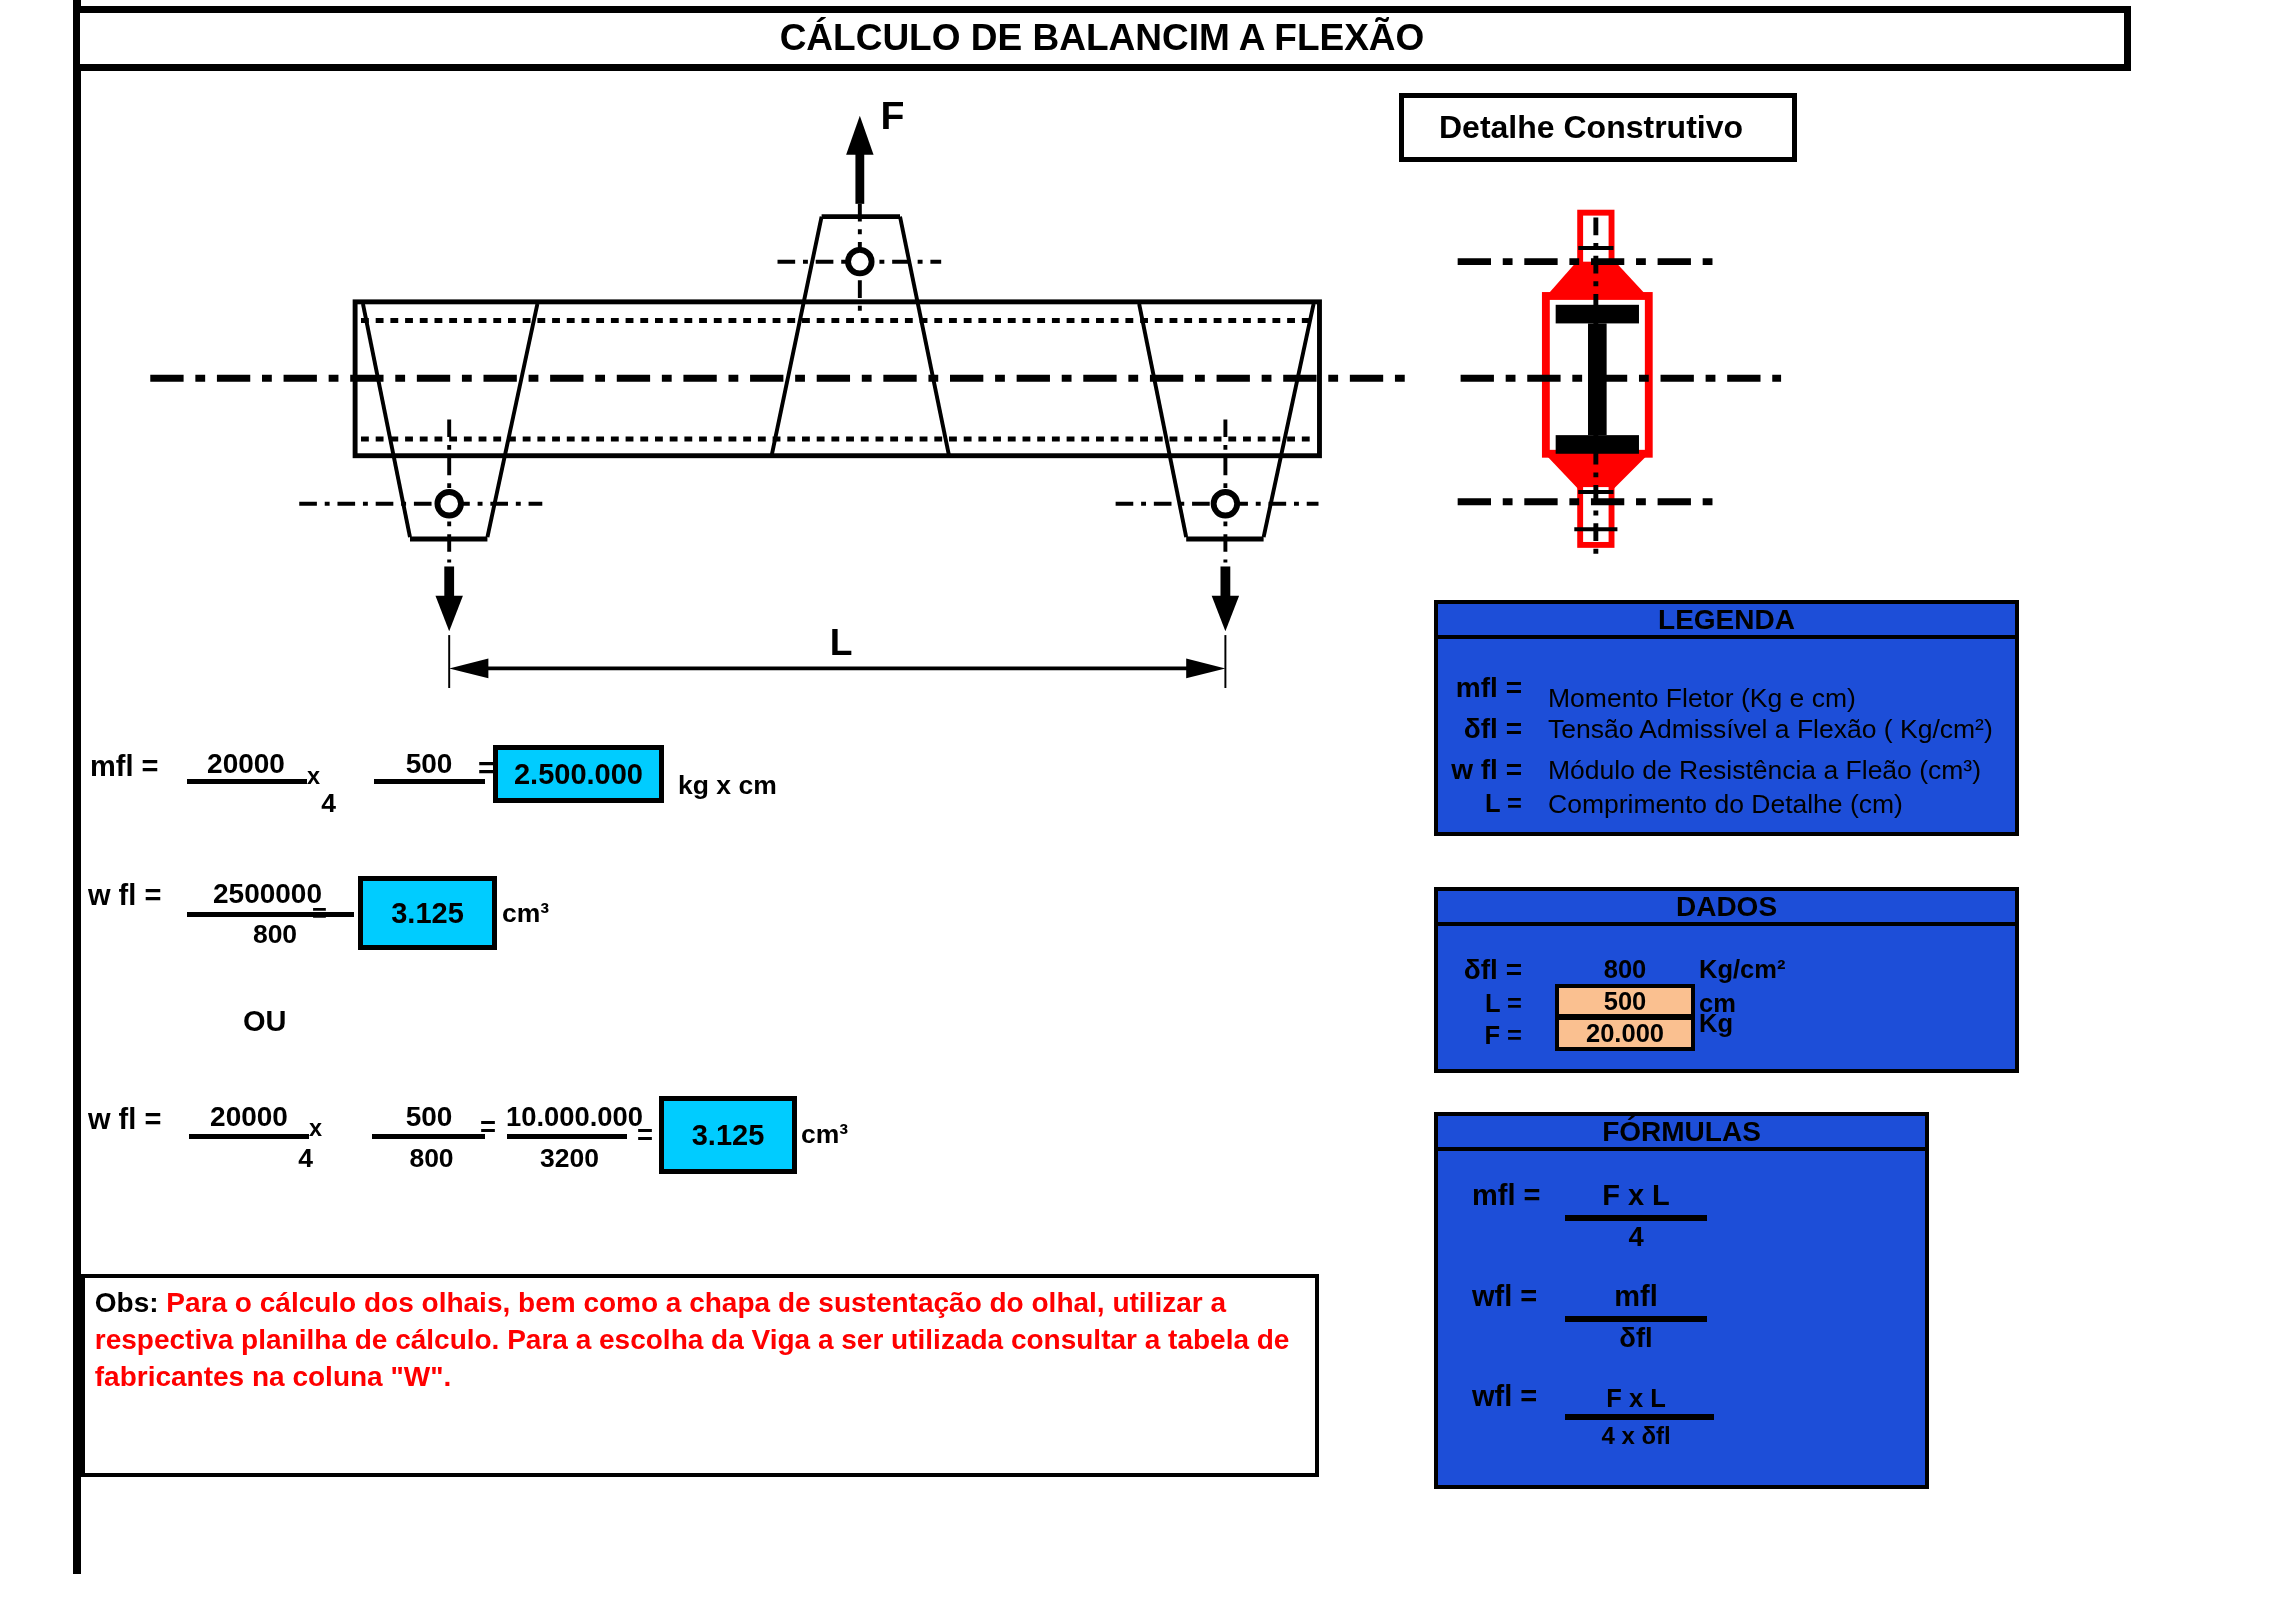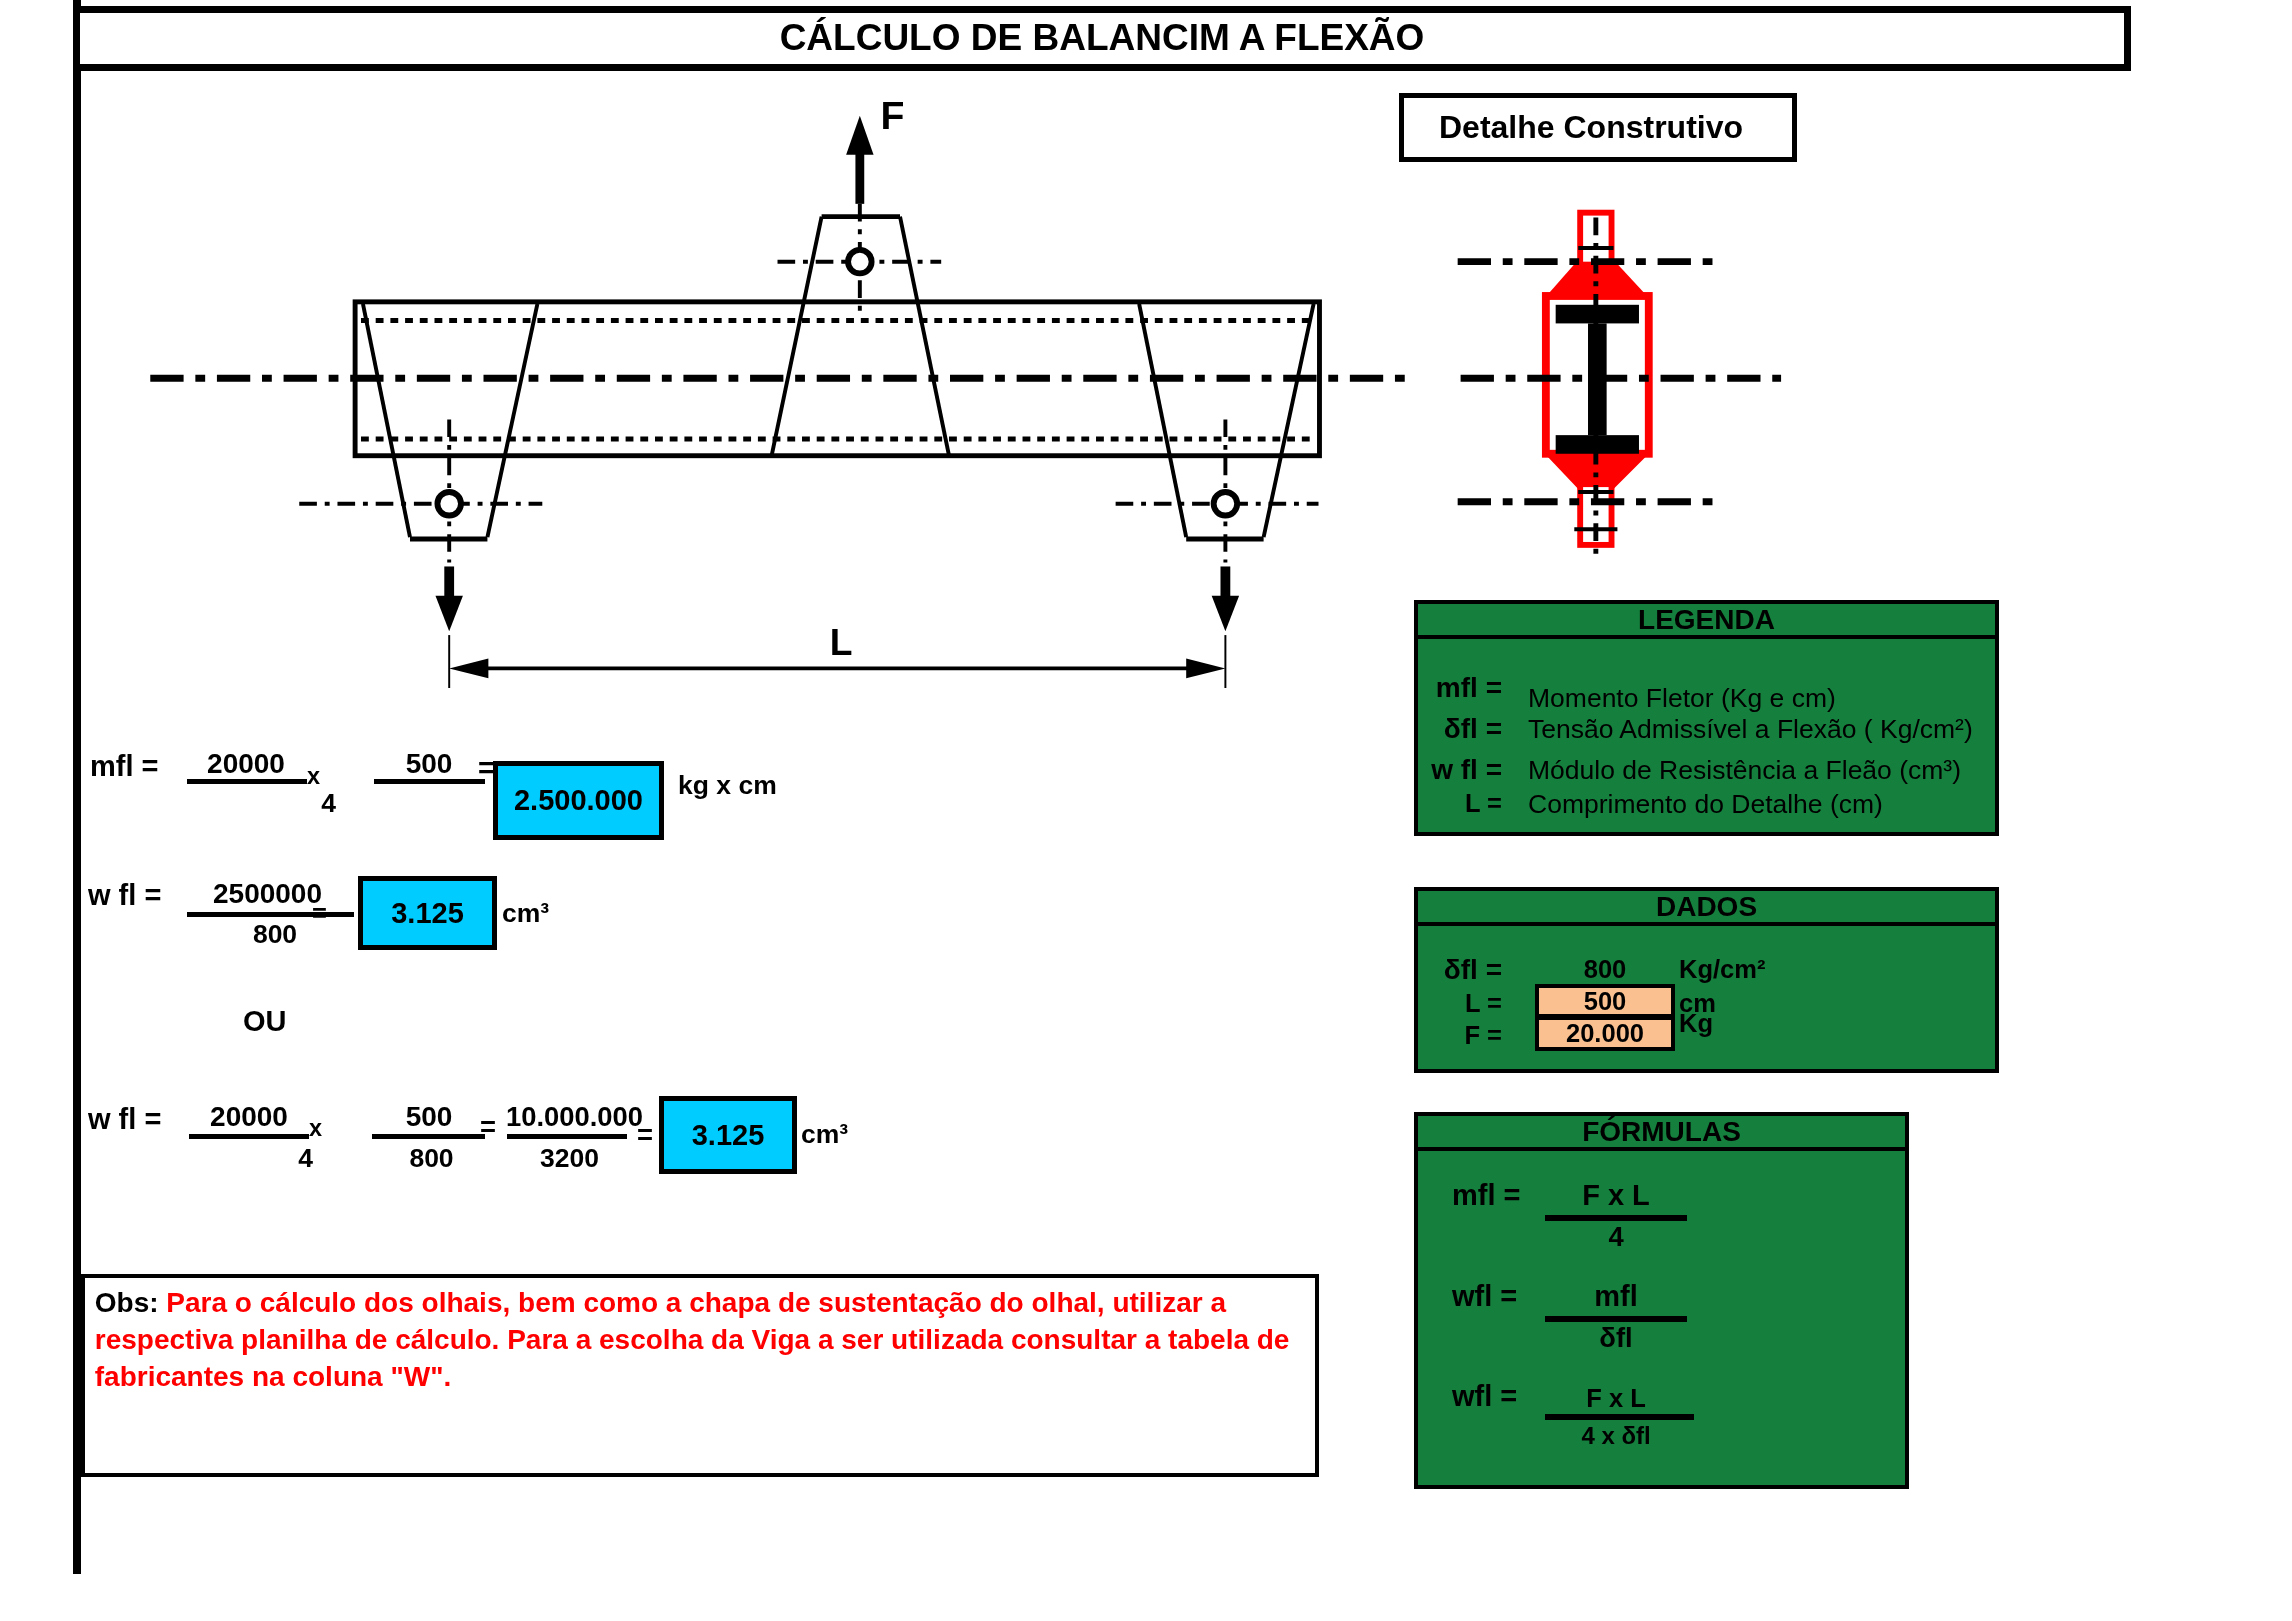--- a/index.html
+++ b/index.html
@@ -16,21 +16,21 @@
   .layer{position:absolute;z-index:1;}
   
   .left-border{left:73px;top:0;width:7.8px;height:1574px;background:#000;}
   .title-band{left:73px;top:5.9px;width:2058px;height:65px;border:7.8px solid #000;
       box-sizing:border-box;display:flex;align-items:center;justify-content:center;
       font-size:37px;font-weight:bold;background:#fff;}
   .detail-box{left:1399px;top:93px;width:398px;height:69px;border:5.9px solid #000;
       box-sizing:border-box;display:flex;align-items:center;background:#fff;
       font-size:32px;font-weight:bold;padding-left:35px;}
   
-  .info-box{border:4.9px solid #000;box-sizing:border-box;background:#15803d;}
+  .info-box{border:4.9px solid #000;box-sizing:border-box;background:#1d4ed8;margin-left:20px;}
   .info-header{height:35px;border-bottom:4.9px solid #000;box-sizing:border-box;
       display:flex;align-items:center;justify-content:center;
       font-size:28px;font-weight:bold;}
   .legend-box{left:1414px;top:600px;width:585px;height:236px;}
   .dados-box{left:1414px;top:887px;width:585px;height:186px;}
   .form-box{left:1414px;top:1112px;width:495px;height:377px;}
   .row-label{position:absolute;width:84px;text-align:right;font-weight:bold;font-size:28px;line-height:29px;}
   .row-desc{position:absolute;left:110px;font-size:26.5px;line-height:29px;white-space:nowrap;}
   .cell-val{position:absolute;left:117px;width:140px;text-align:center;font-weight:bold;font-size:25.5px;line-height:29px;}
   .cell-unit{position:absolute;left:261px;font-weight:bold;font-size:25.5px;line-height:29px;}
@@ -137,21 +137,21 @@
 </div>
 
 <div class="c-txt layer" style="left:90px;top:751px;">mfl =</div>
 <div class="c-num layer" style="left:187px;width:118px;top:749px;">20000</div>
 <div class="c-line layer" style="left:187px;top:779px;width:120px;"></div>
 <div class="c-txt layer" style="left:307px;top:761px;font-size:23.5px;">x</div>
 <div class="c-num layer" style="left:314px;width:29px;top:788px;font-size:26.5px;">4</div>
 <div class="c-num layer" style="left:374px;width:110px;top:749px;">500</div>
 <div class="c-line layer" style="left:374px;top:779px;width:111px;"></div>
 <div class="c-txt layer" style="left:478px;top:753px;">=</div>
-<div class="cyan-box layer" style="left:493px;top:745px;width:171px;height:79px;margin-top:16px;">
+<div class="cyan-box layer" style="left:493px;top:745px;width:171px;height:58px;">
   <span>2.500.000</span>
 </div>
 <div class="c-txt layer" style="left:678px;top:770px;font-size:26.5px;">kg x cm</div>
 
 <div class="c-txt layer" style="left:88px;top:880px;">w fl =</div>
 <div class="c-num layer" style="left:196px;width:143px;top:879px;">2500000</div>
 <div class="c-line layer" style="left:187px;top:912px;width:167px;"></div>
 <div class="c-num layer" style="left:231px;width:88px;top:919px;font-size:26.5px;">800</div>
 <div class="c-txt layer" style="left:312px;top:898px;font-size:25.5px;">=</div>
 <div class="cyan-box layer" style="left:358px;top:876px;width:139px;height:74px;">

